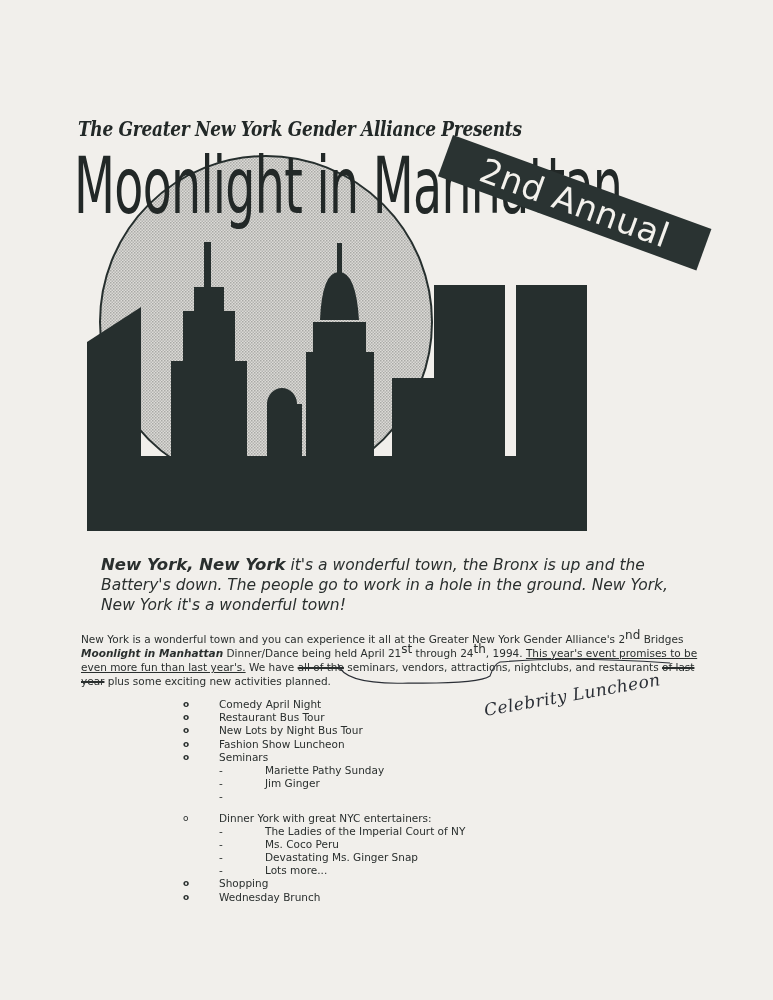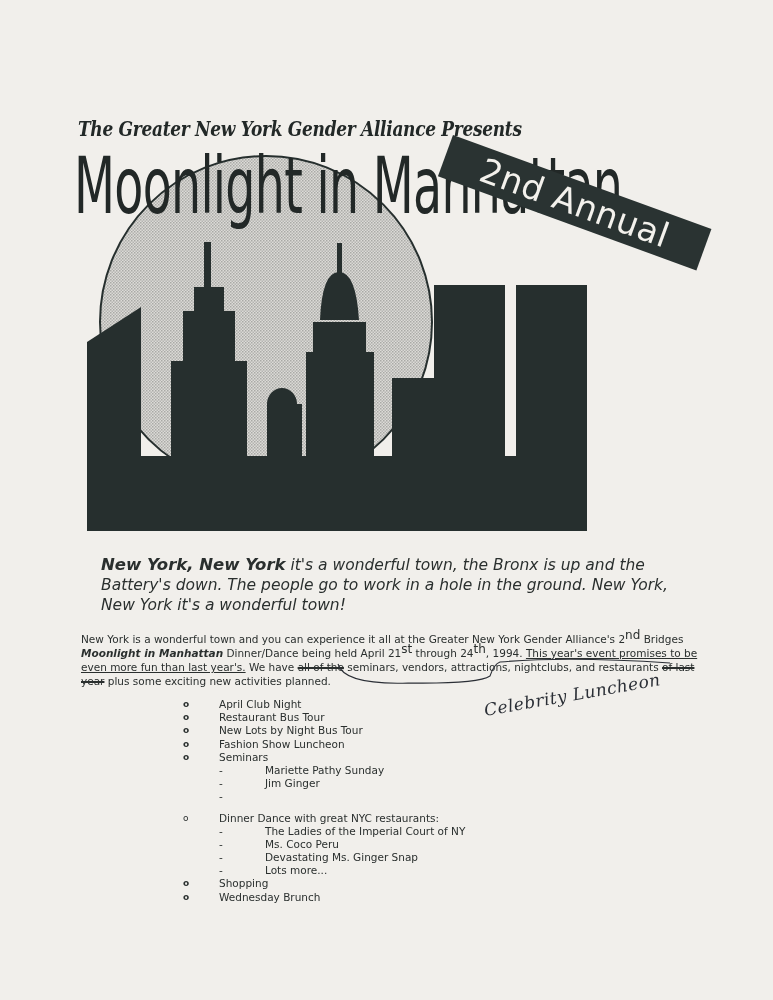--- a/index.html
+++ b/index.html
@@ -140,21 +140,21 @@
   </div>
 
   <div class="body-para">
     <span>New York is a wonderful town and you can experience it all at the Greater New York Gender Alliance's 2</span><sup>nd</sup><span> Bridges</span><br>
     <span class="em">Moonlight in Manhattan</span><span> Dinner/Dance being held April 21</span><sup>st</sup><span> through 24</span><sup>th</sup><span>, 1994.  </span><span class="underline">This year's event promises to be even more fun than last year's.</span><span>  We have </span><span class="strike">all of the</span><span> seminars, vendors, attractions, nightclubs, and restaurants </span><span class="strike">of last year</span><span> plus some exciting new activities planned.</span>
   </div>
 
   <div class="events">
     <div class="ev-row">
         <span class="bullet">o</span>
-        <span class="label">April Club Night</span>
+        <span class="label">Comedy April Night</span>
       </div>
     <div class="ev-row">
         <span class="bullet">o</span>
         <span class="label">Restaurant Bus Tour</span>
       </div>
     <div class="ev-row">
         <span class="bullet">o</span>
         <span class="label">New Lots by Night Bus Tour</span>
       </div>
     <div class="ev-row">
@@ -173,21 +173,21 @@
         <span class="dash">-</span>
         <span class="label">Jim Ginger</span>
       </div>
     <div class="ev-row sub">
         <span class="dash">-</span>
         <span class="label"></span>
       </div>
     <div class="ev-gap"></div>
     <div class="ev-row">
         <span class="bullet" style="font-weight:normal">o</span>
-        <span class="label">Dinner Dance with great NYC restaurants:</span>
+        <span class="label">Dinner York with great NYC entertainers:</span>
       </div>
     <div class="ev-row sub">
         <span class="dash">-</span>
         <span class="label">The Ladies of the Imperial Court of NY</span>
       </div>
     <div class="ev-row sub">
         <span class="dash">-</span>
         <span class="label">Ms. Coco Peru</span>
       </div>
     <div class="ev-row sub">

